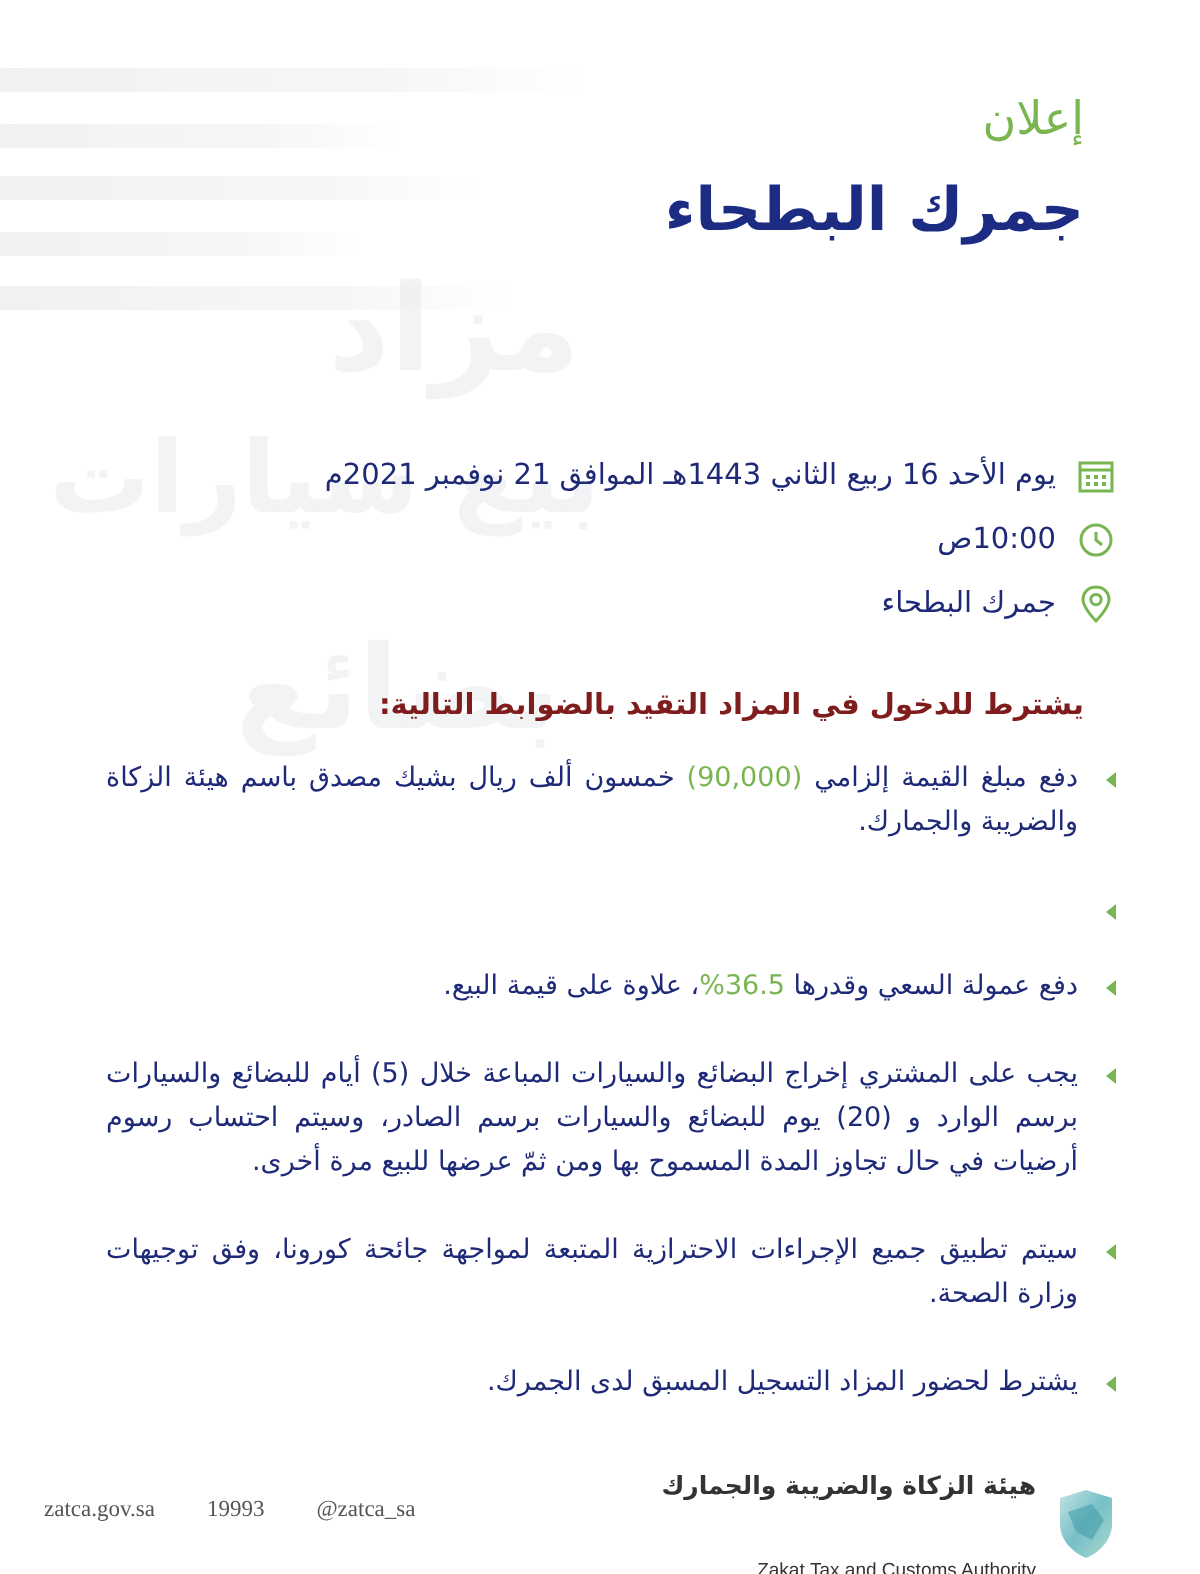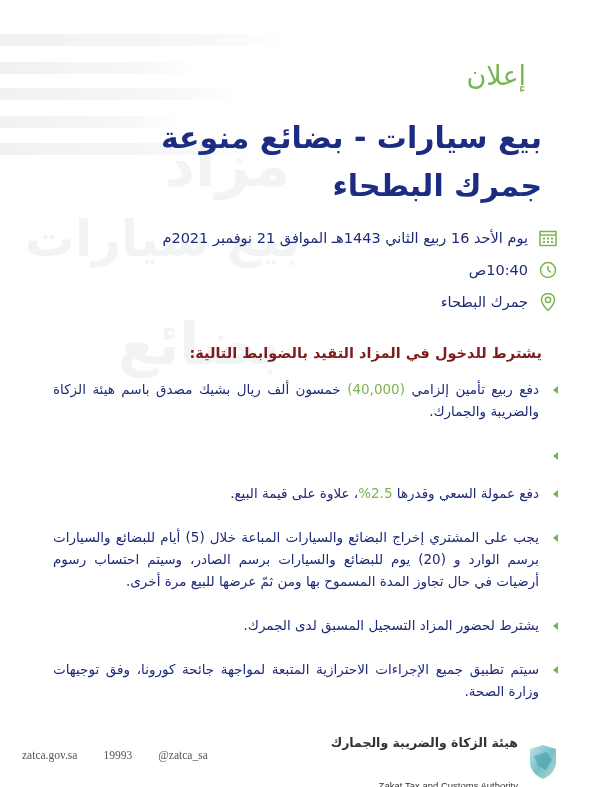--- a/index.html
+++ b/index.html
@@ -11,21 +11,21 @@
   }
   .bg-lines { position: absolute; left: 0; top: 30px; width: 300px; height: 140px; }
   .bg-line { position: absolute; left: 0; height: 12px; background: linear-gradient(to right, #f0f1f3, #f6f7f8 70%, rgba(255,255,255,0)); }
   .watermark { position: absolute; left: 80px; top: 130px; width: 220px; height: 320px; opacity: 0.55; }
   .watermark .wm-word {
     position: absolute; font-weight: bold; color: #e9eaec;
     font-family: "DejaVu Sans", sans-serif; direction: rtl; white-space: nowrap;
   }
   .header { position: absolute; right: 58px; top: 38px; text-align: right; direction: rtl; }
   .announcement {
-    font-size: 27px; color: #79b550; font-weight: normal; margin: 16px; line-height: 44px;
+    font-size: 23px; color: #79b550; font-weight: normal; margin: 0; line-height: 44px;
   }
   .title {
     font-size: 30px; color: #1c2c82; font-weight: bold; margin: 0; line-height: 48px;
   }
   .info { position: absolute; right: 42px; top: 222px; direction: rtl; }
   .info-row { display: flex; align-items: center; height: 32px; }
   .info-icon { width: 20px; height: 20px; margin-left: 10px; display: flex; align-items: center; justify-content: center; }
   .info-text { font-size: 14.5px; color: #1e2a78; white-space: nowrap; }
   .conditions-title {
     position: absolute; right: 58px; top: 345px; direction: rtl;
@@ -60,21 +60,20 @@
   <div class="bg-line" style="top:113px;width:255px;"></div>
 </div>
 <div class="watermark">
   <span class="wm-word" style="right:10px;top:0;font-size:60px;">مزاد</span>
   <span class="wm-word" style="right:0;top:80px;font-size:50px;">بيع سيارات</span>
   <span class="wm-word" style="right:20px;top:180px;font-size:58px;">بضائع</span>
 </div>
 
 <div class="header">
   <p class="announcement">إعلان</p>
-  <p class="title">بيع سيارات - بضائع منوعة</p>
   <p class="title">جمرك البطحاء</p>
 </div>
 
 <div class="info">
   <div class="info-row">
     <span class="info-icon">
       <svg width="18" height="17" viewBox="0 0 18 17">
           <rect x="1" y="1.5" width="16" height="14" fill="none" stroke="#79b550" stroke-width="1.5"></rect>
           <line x1="1" y1="5" x2="17" y2="5" stroke="#79b550" stroke-width="1.5"></line>
           <g fill="#79b550">
@@ -89,58 +88,58 @@
     </span>
     <span class="info-text">يوم الأحد 16 ربيع الثاني 1443هـ   الموافق 21 نوفمبر 2021م</span>
   </div>
   <div class="info-row">
     <span class="info-icon">
       <svg width="18" height="18" viewBox="0 0 18 18">
           <circle cx="9" cy="9" r="7.5" fill="none" stroke="#79b550" stroke-width="1.5"></circle>
           <polyline points="9,5 9,9 12,11.5" fill="none" stroke="#79b550" stroke-width="1.5"></polyline>
         </svg>
     </span>
-    <span class="info-text">10:40ص</span>
+    <span class="info-text">10:00ص</span>
   </div>
   <div class="info-row">
     <span class="info-icon">
       <svg width="16" height="20" viewBox="0 0 16 20">
           <path d="M8 1.5 C4.2 1.5 1.5 4.2 1.5 7.8 C1.5 12 8 18.5 8 18.5 C8 18.5 14.5 12 14.5 7.8 C14.5 4.2 11.8 1.5 8 1.5 Z" fill="none" stroke="#79b550" stroke-width="1.5"></path>
           <circle cx="8" cy="7.8" r="2.6" fill="none" stroke="#79b550" stroke-width="1.5"></circle>
         </svg>
     </span>
     <span class="info-text">جمرك البطحاء</span>
   </div>
 </div>
 
 <div class="conditions-title">يشترط للدخول في المزاد التقيد بالضوابط التالية:</div>
 
 <div class="conditions">
   <div class="cond">
     <span class="bullet"></span>
-    <span class="cond-text"><span>دفع ربيع تأمين إلزامي </span><span class="hl">(40,000)</span><span> خمسون ألف ريال بشيك مصدق باسم هيئة الزكاة والضريبة والجمارك.</span></span>
+    <span class="cond-text"><span>دفع مبلغ القيمة إلزامي </span><span class="hl">(90,000)</span><span> خمسون ألف ريال بشيك مصدق باسم هيئة الزكاة والضريبة والجمارك.</span></span>
   </div>
   <div class="cond">
     <span class="bullet"></span>
   </div>
   <div class="cond">
     <span class="bullet"></span>
-    <span class="cond-text"><span>دفع عمولة السعي وقدرها </span><span class="hl">2.5%</span><span>، علاوة على قيمة البيع.</span></span>
+    <span class="cond-text"><span>دفع عمولة السعي وقدرها </span><span class="hl">36.5%</span><span>، علاوة على قيمة البيع.</span></span>
   </div>
   <div class="cond">
     <span class="bullet"></span>
     <span class="cond-text">يجب على المشتري إخراج البضائع والسيارات المباعة خلال (5) أيام للبضائع والسيارات برسم الوارد و (20) يوم للبضائع والسيارات برسم الصادر، وسيتم احتساب رسوم أرضيات في حال تجاوز المدة المسموح بها ومن ثمّ عرضها للبيع مرة أخرى.</span>
   </div>
   <div class="cond">
     <span class="bullet"></span>
-    <span class="cond-text">يشترط لحضور المزاد التسجيل المسبق لدى الجمرك.</span>
+    <span class="cond-text">سيتم تطبيق جميع الإجراءات الاحترازية المتبعة لمواجهة جائحة كورونا، وفق توجيهات وزارة الصحة.</span>
   </div>
   <div class="cond">
     <span class="bullet"></span>
-    <span class="cond-text">سيتم تطبيق جميع الإجراءات الاحترازية المتبعة لمواجهة جائحة كورونا، وفق توجيهات وزارة الصحة.</span>
+    <span class="cond-text">يشترط لحضور المزاد التسجيل المسبق لدى الجمرك.</span>
   </div>
 </div>
 
 <div class="footer">
   <div class="contacts">
     <span>zatca.gov.sa</span>
     <span>19993</span>
     <span>@zatca_sa</span>
   </div>
   <div class="logo">

